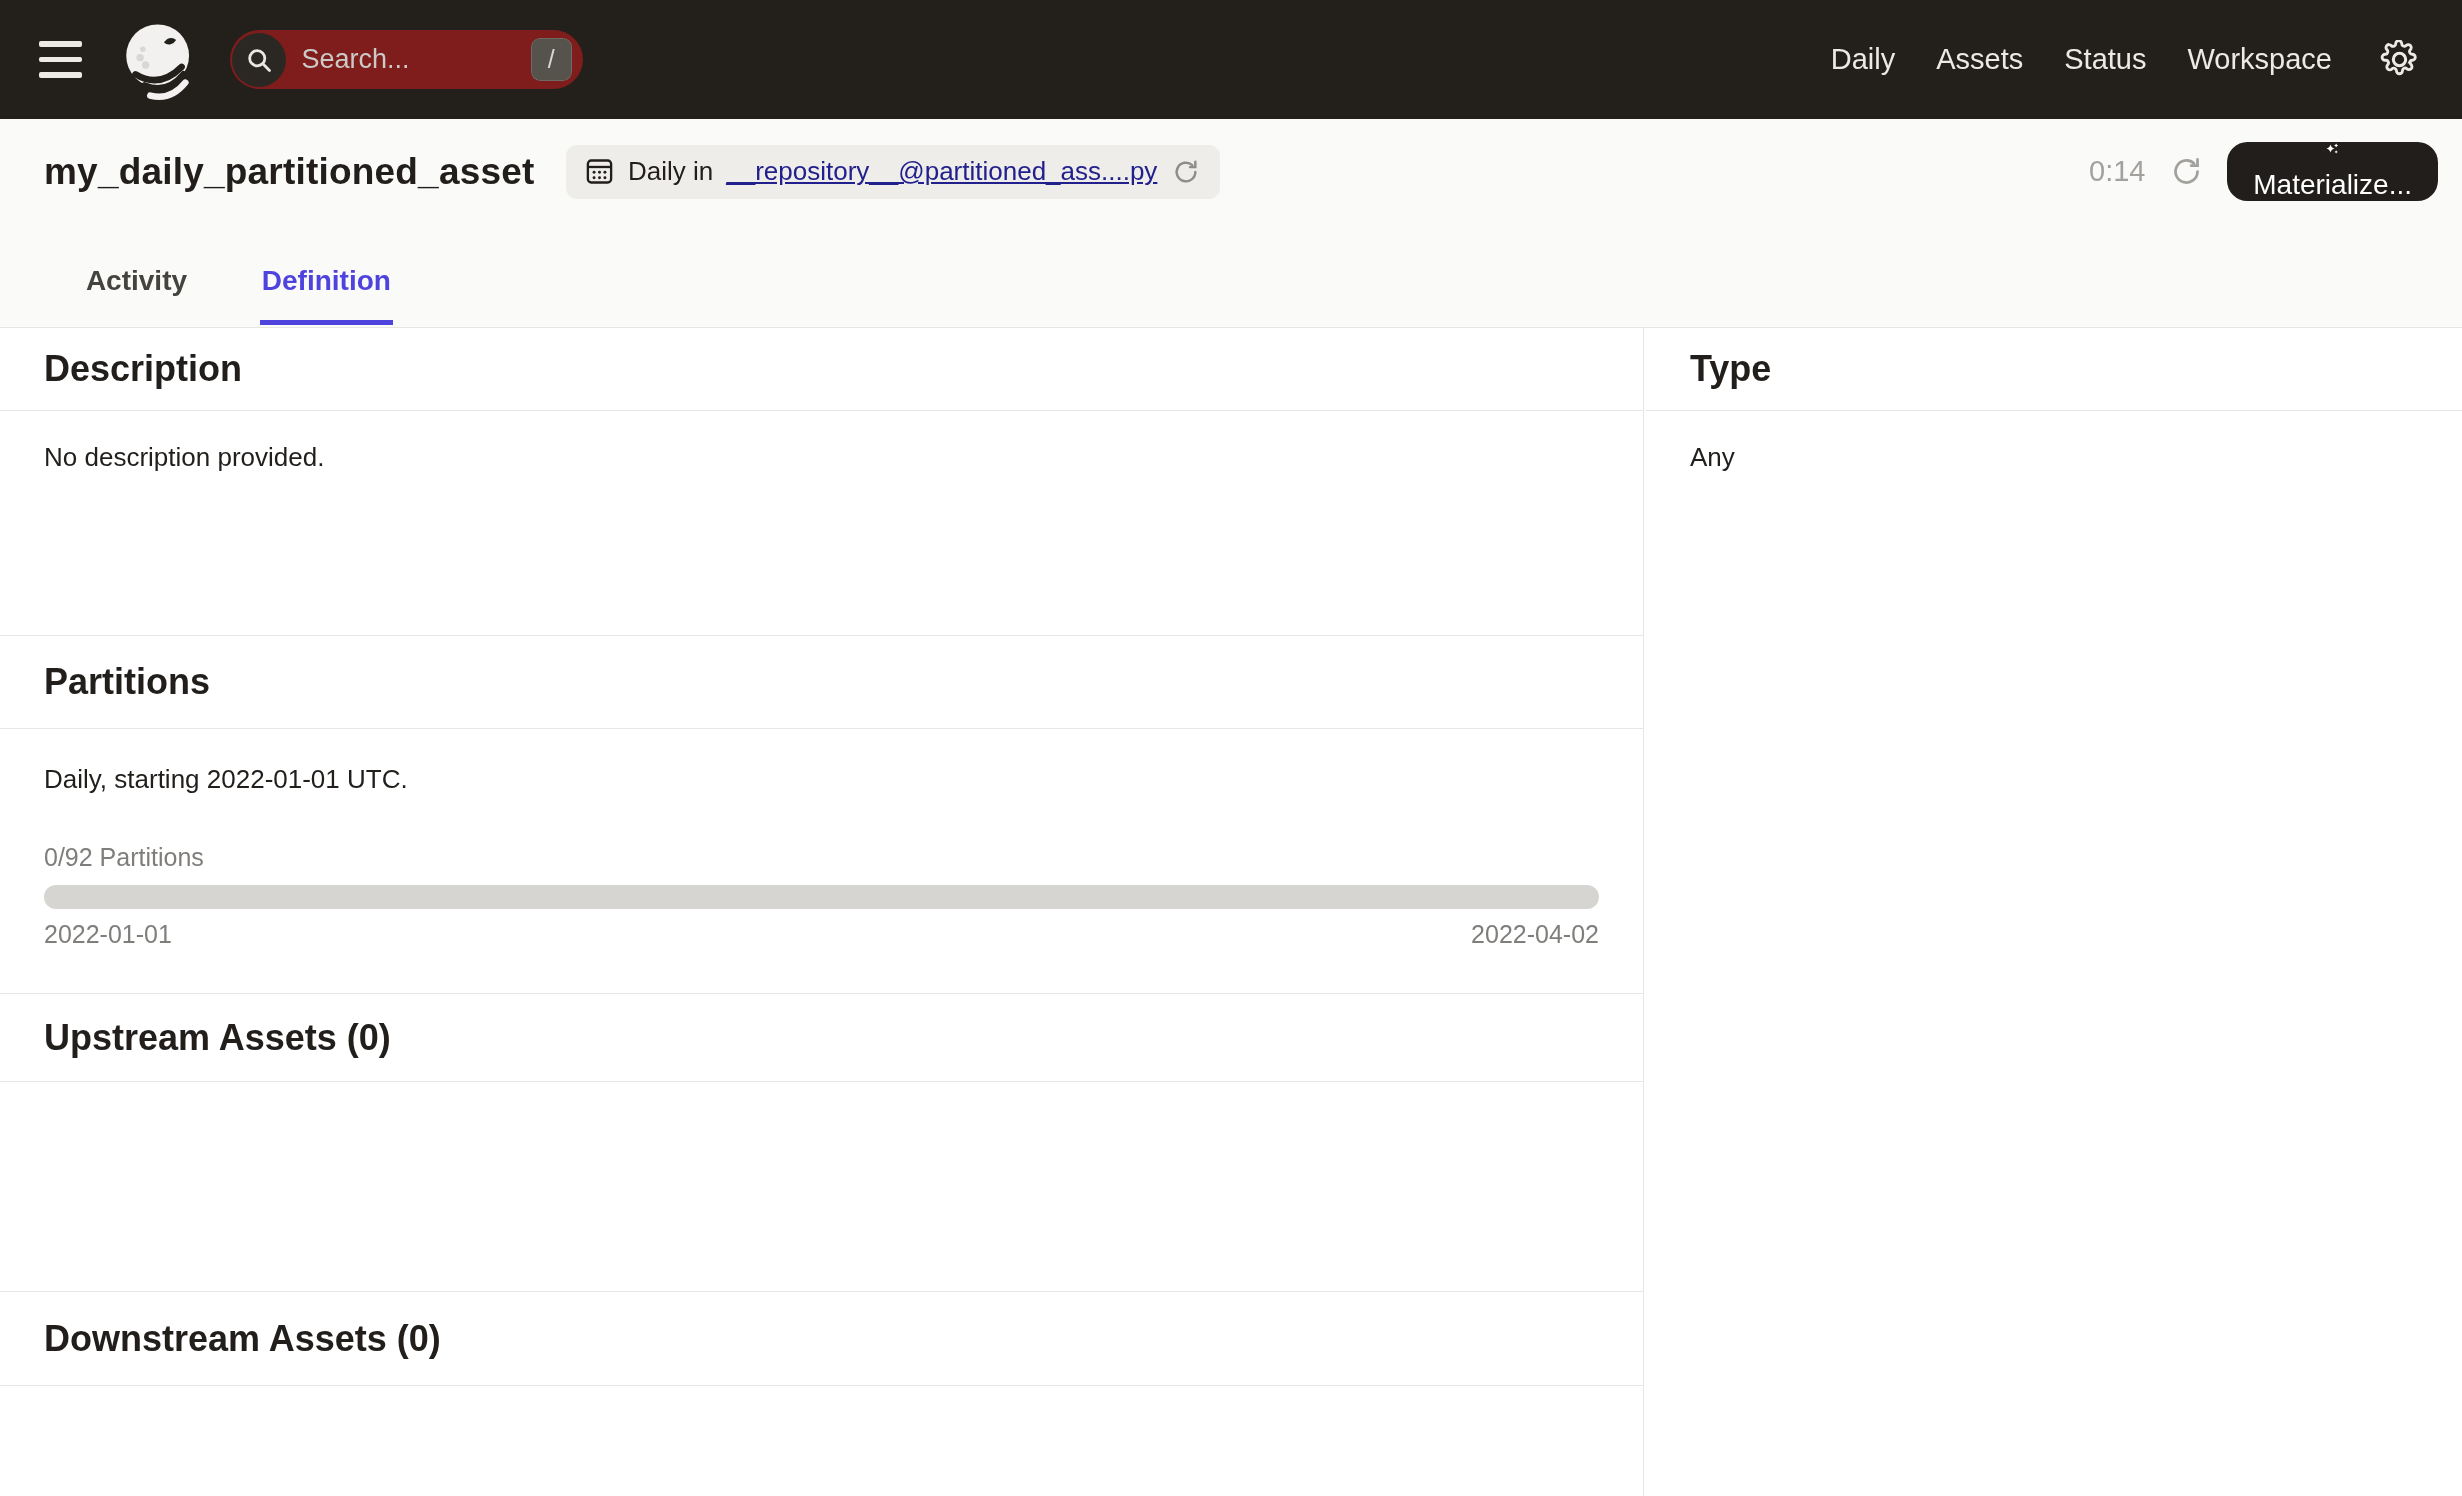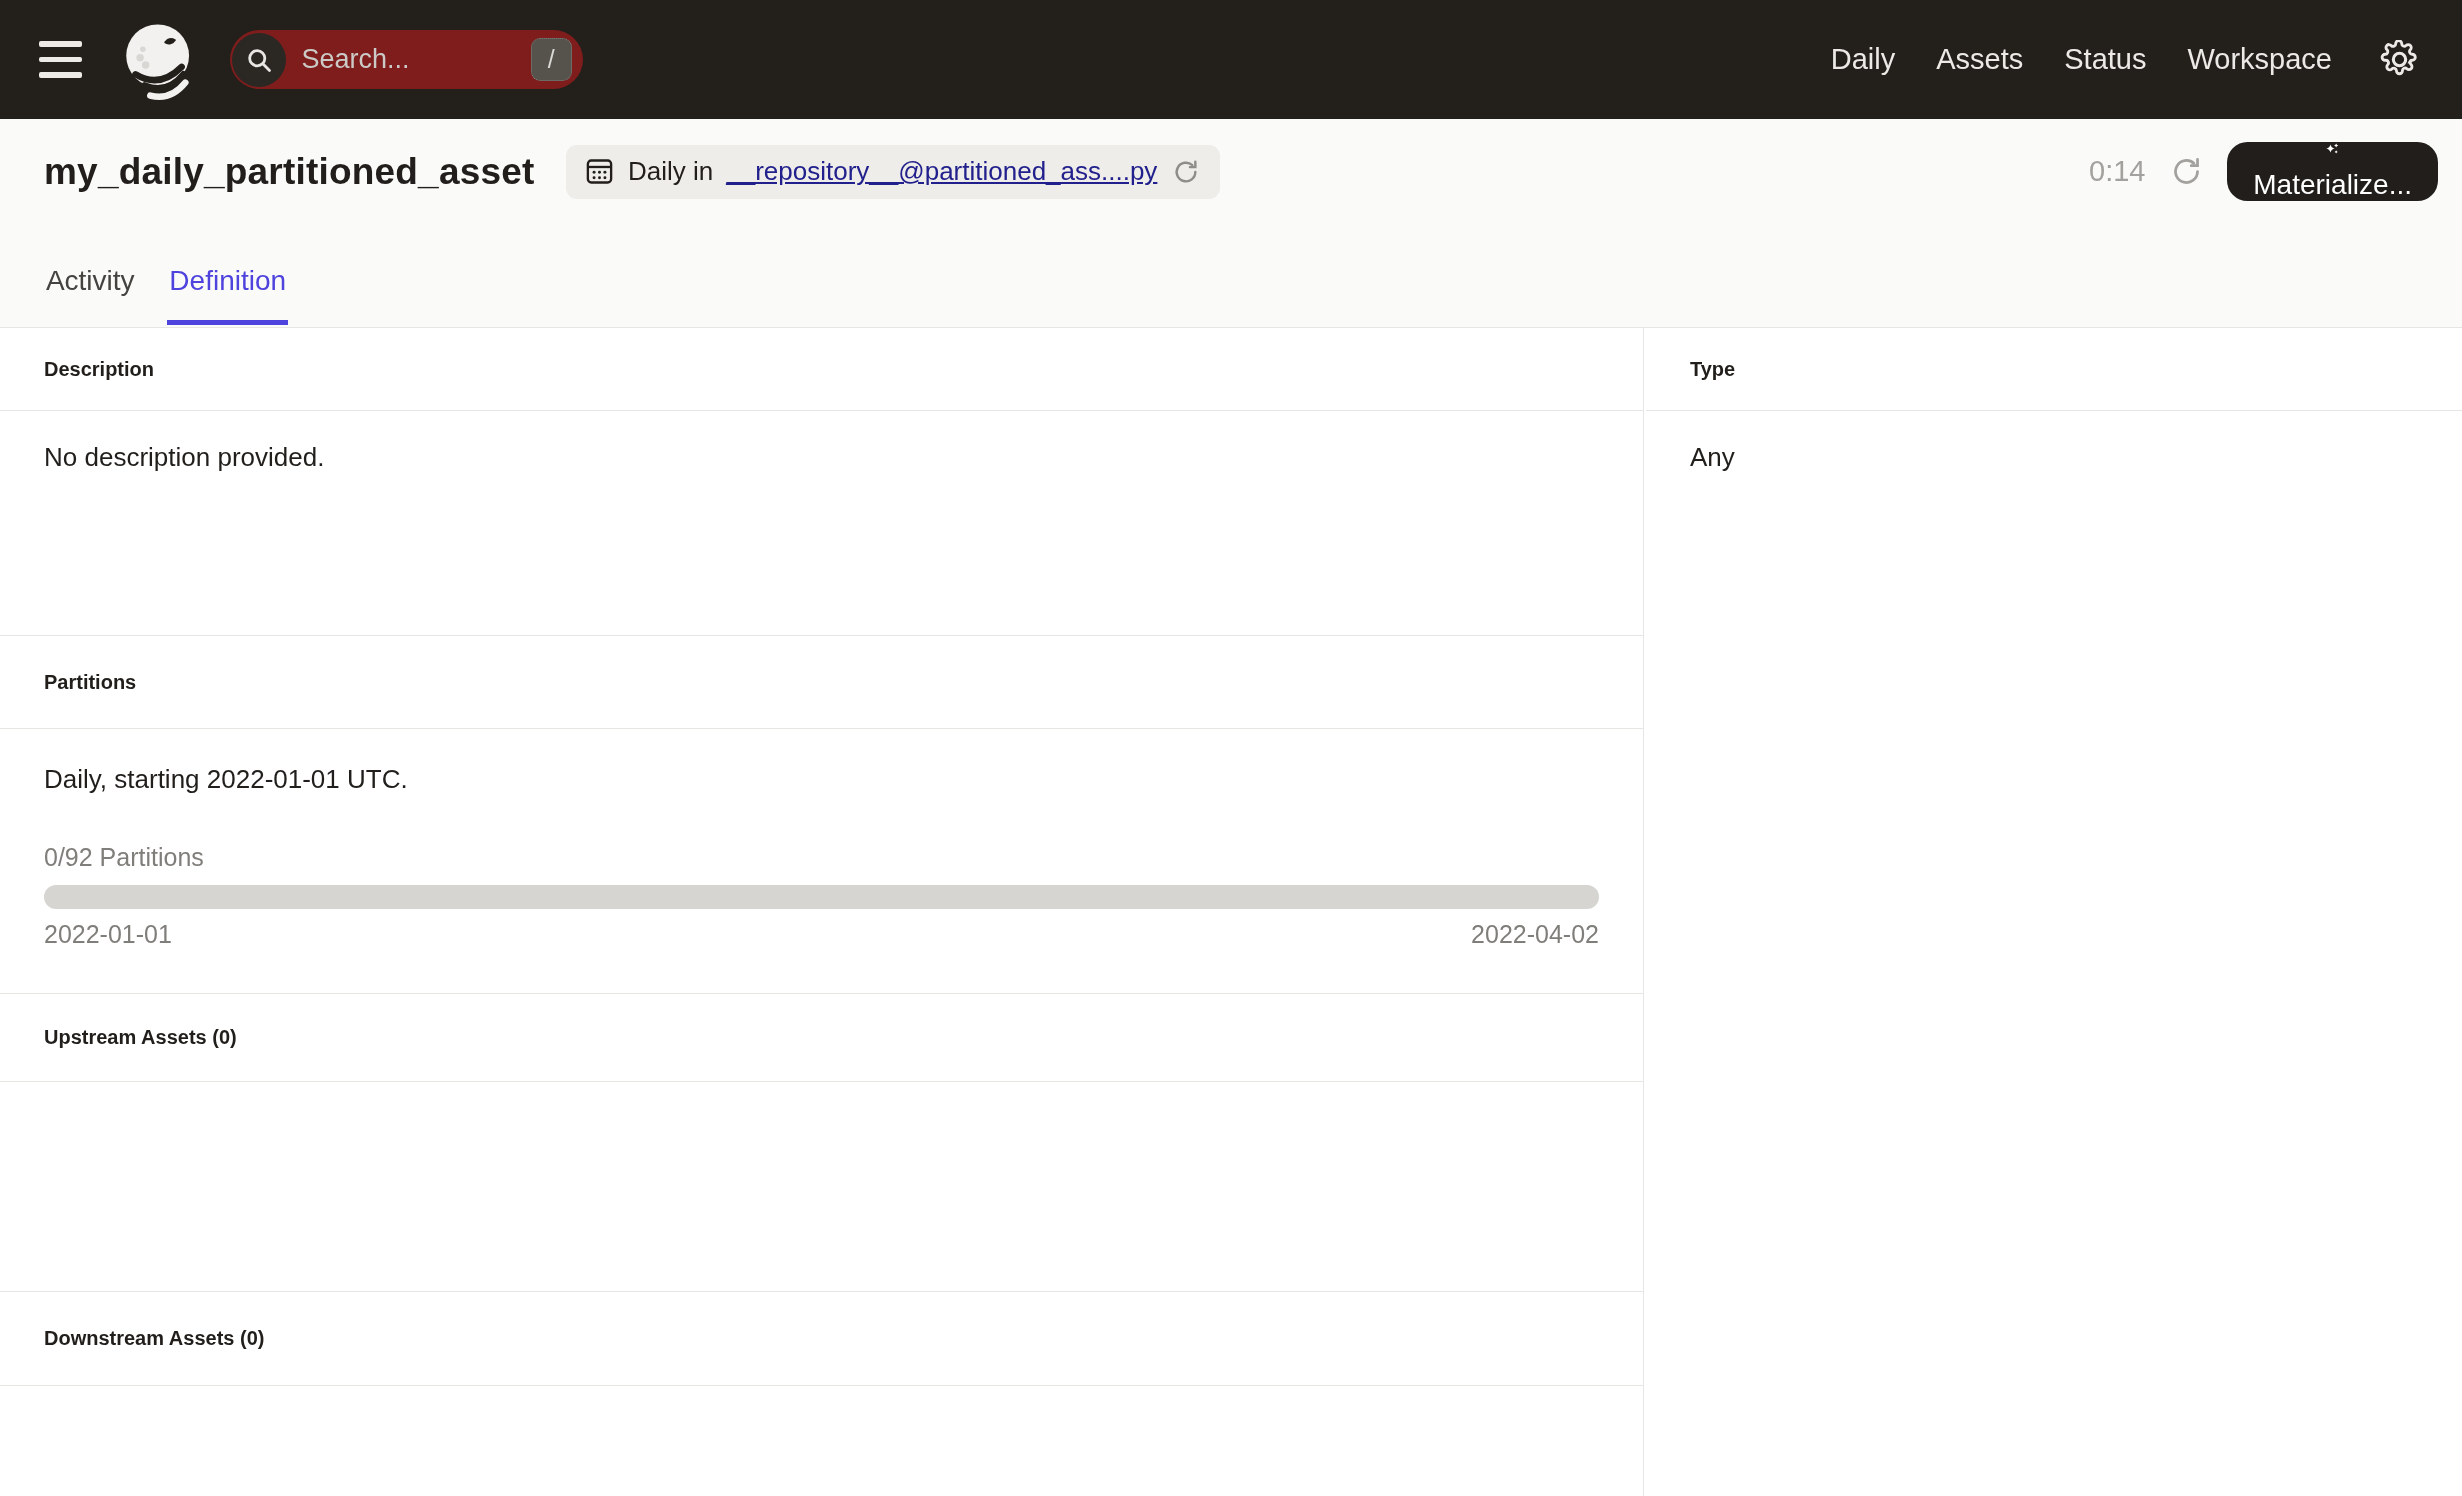--- a/index.html
+++ b/index.html
@@ -65,35 +65,35 @@
   .icon-btn{width:41px;height:41px;display:flex;align-items:center;justify-content:center;cursor:pointer;}
   .materialize-btn{
     height:59px;border-radius:20.4px;background:#211E1B;color:#fff;
     display:flex;align-items:center;gap:14px;padding:0 26px;font-size:28px;
     border:none;cursor:pointer;font-family:inherit;flex-direction:column;
   }
 
   .tabs{position:absolute;left:44px;bottom:0;height:93px;display:flex;gap:31px;}
   .tab{
     position:relative;height:100%;display:flex;align-items:center;
-    font-size:28px;font-weight:400;color:#45433F;cursor:pointer;padding:0 1.9px;
+    font-size:28px;font-weight:700;color:#45433F;cursor:pointer;padding:0 1.9px;margin-left:40px;
   }
   .tab.active{color:var(--accent);}
   .tab.active::after{
     content:"";position:absolute;left:0;right:0;bottom:1.9px;height:5.6px;background:var(--accent);
   }
 
   
   .main{position:absolute;top:328px;left:0;width:2462px;height:1168px;background:#fff;}
   .left-col{position:absolute;left:0;top:0;width:1644px;height:100%;border-right:1.9px solid var(--border);}
   .right-col{position:absolute;left:1646px;top:0;right:0;height:100%;}
 
   .sec-header{
     display:flex;align-items:center;padding:0 44px;
-    font-size:20px;font-weight:700;border-bottom:1.9px solid var(--border);text-align:center;
+    font-size:36px;font-weight:700;border-bottom:1.9px solid var(--border);text-align:center;
   }
   .sec-body{padding:31px 44px;font-size:26px;border-bottom:1.9px solid var(--border);}
   .sec-body.last{border-bottom:none;}
 
   .desc-header{height:83px;}
   .desc-body{height:225px;}
   .part-header{height:93px;}
   .part-body{height:265px;}
   .up-header{height:88px;}
   .up-body{height:210px;}

